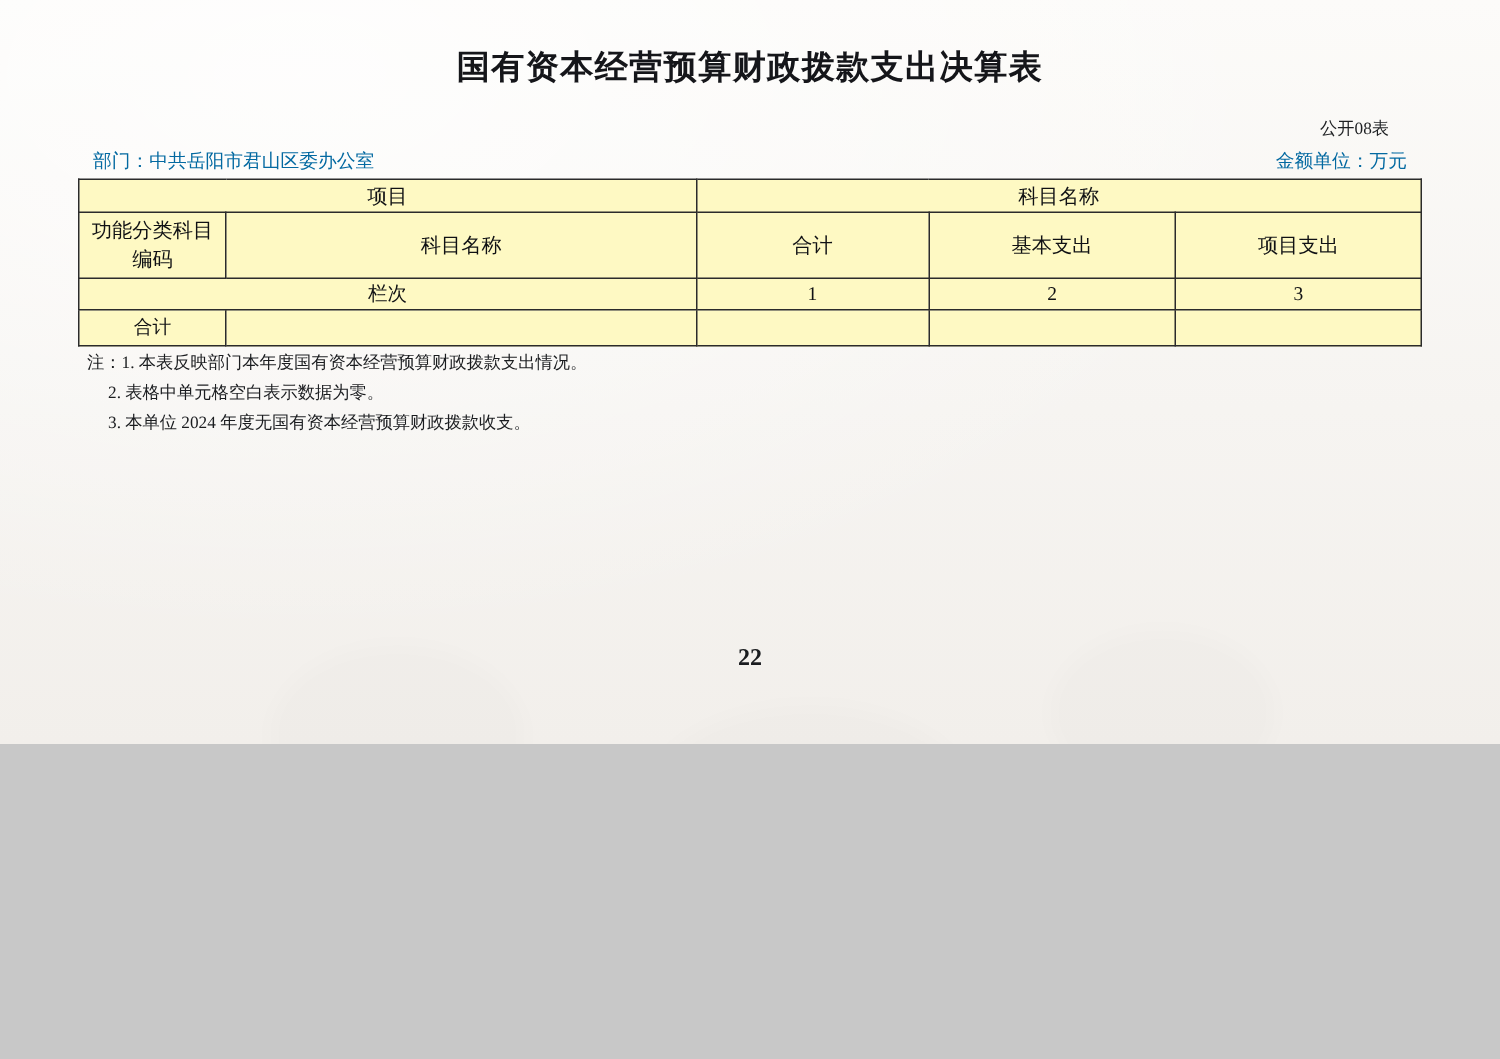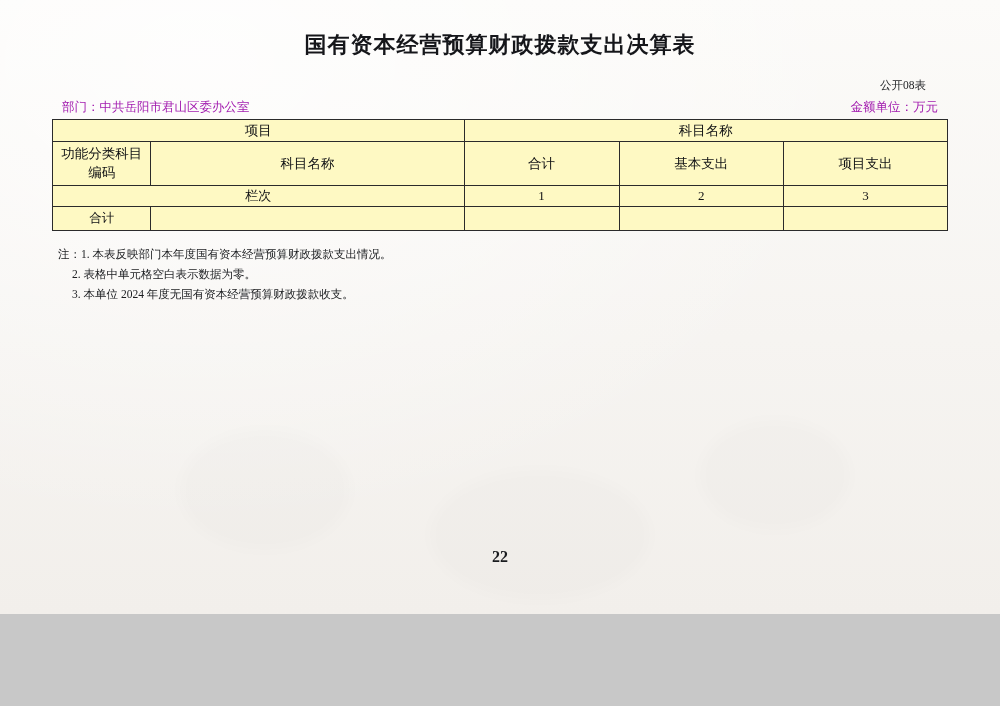--- a/index.html
+++ b/index.html
@@ -6,21 +6,21 @@
     margin: 0;
     padding: 0;
     background: #c8c8c8;
   }
   body {
     font-family: "Liberation Serif", "DejaVu Serif", serif;
   }
   .page {
     position: relative;
     width: 1000px;
-    height: 614px;
+    height: 496px;
     background: #fbfaf8;
     overflow: hidden;
     box-sizing: border-box;
   }
   
   .page::before {
     content: "";
     position: absolute;
     inset: 0;
     background:
@@ -50,21 +50,21 @@
     color: #1d1f22;
     margin-top: 18px;
     margin-right: 22px;
   }
 
   .meta-row {
     display: flex;
     justify-content: space-between;
     align-items: flex-end;
     font-size: 12.5px;
-    color: #a21caf;
+    color: #0369a1;
     margin-top: 6px;
     padding: 0 10px 3px 10px;
   }
 
   table.budget {
     width: 100%;
     border-collapse: collapse;
     table-layout: fixed;
     font-size: 13px;
     color: #101114;
@@ -96,21 +96,21 @@
   .cell-left {
     text-align: left;
     padding-left: 6px;
     font-size: 12.5px;
   }
   .two-line {
     line-height: 1.35;
   }
 
   .notes {
-    margin-top: 13px;
+    margin-top: 1px;
     font-size: 11.5px;
     color: #1a1c1f;
     line-height: 1.75;
     padding-left: 6px;
   }
   .notes div {
     white-space: nowrap;
   }
   .note-indent {
     padding-left: 14px;

